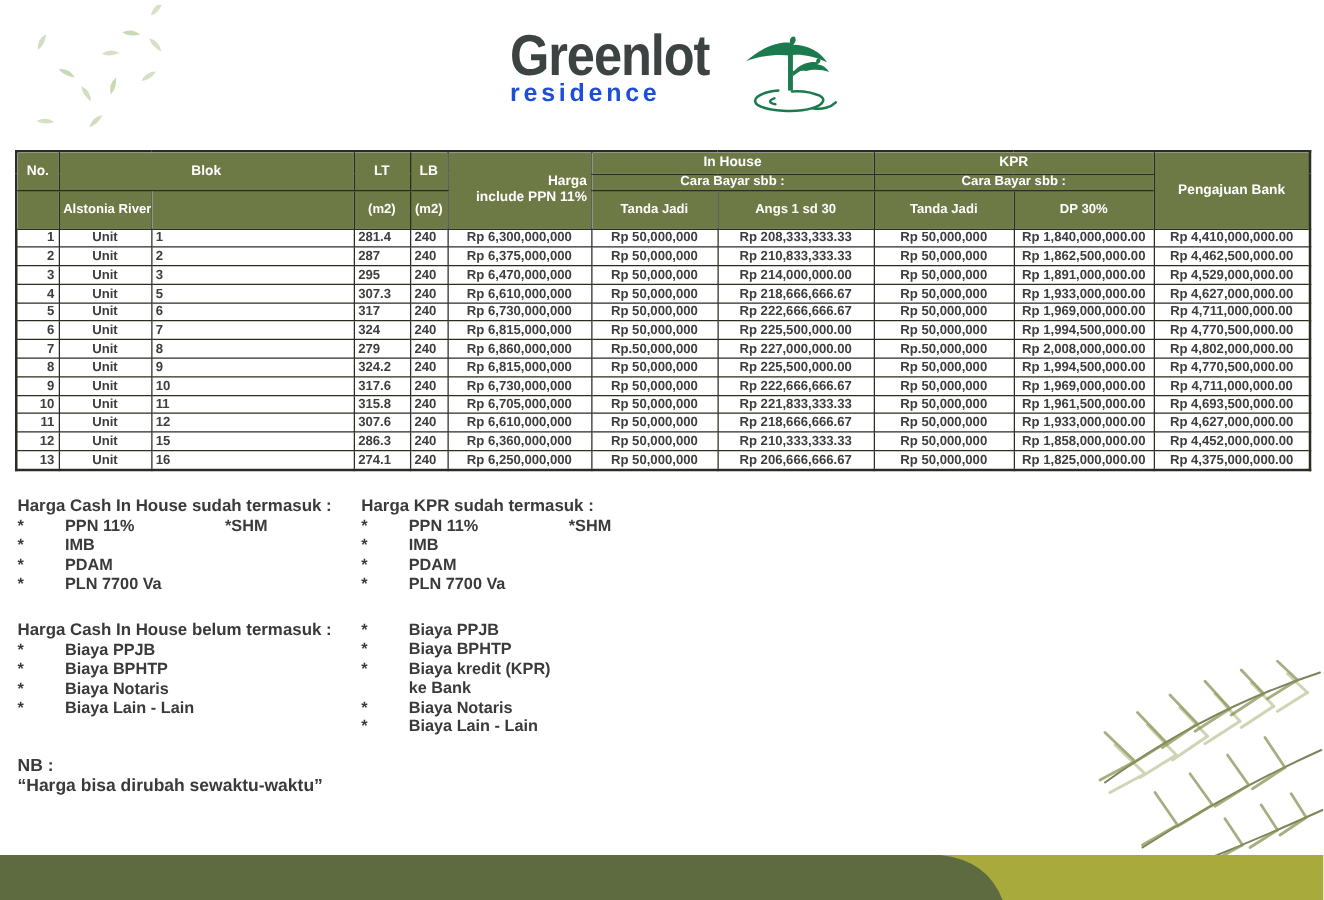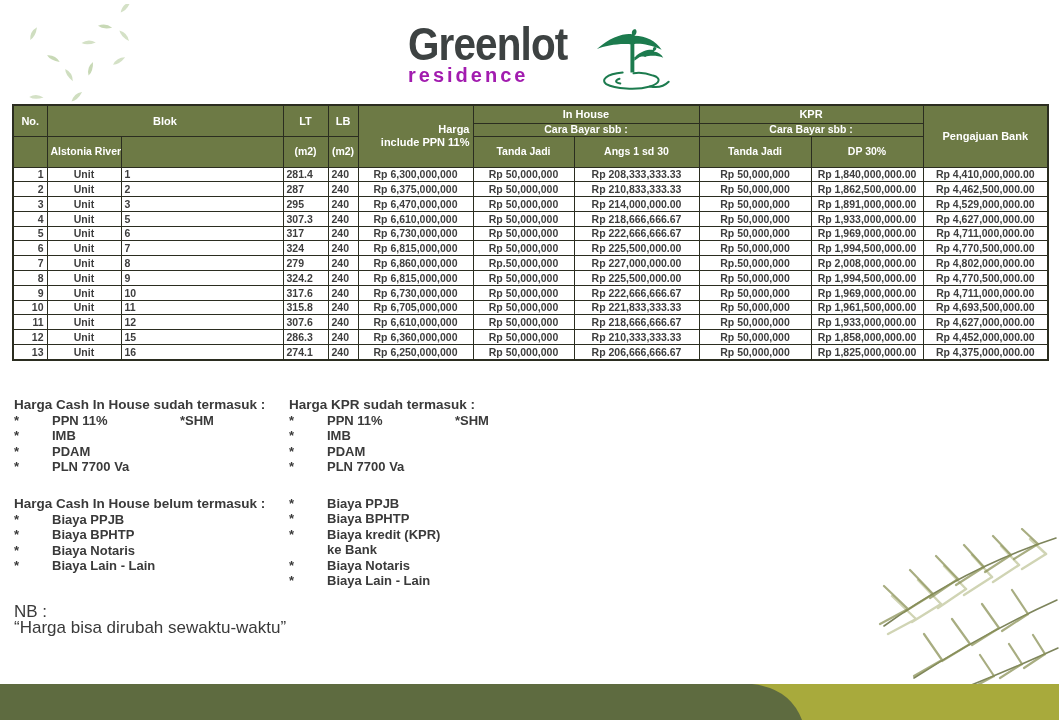--- a/index.html
+++ b/index.html
@@ -4,44 +4,44 @@
 <style>
   html,body{margin:0;padding:0;background:#fff;}
   .canvas{position:relative;width:1059px;height:720px;background:#ffffff;overflow:hidden;
           font-family:"Liberation Sans",sans-serif;}
 
   
   .logo{position:absolute;left:408px;top:22px;display:flex;align-items:flex-start;}
   .logo-text{display:flex;flex-direction:column;align-items:flex-start;}
   .logo-title{font-size:46px;font-weight:bold;color:#3d4242;line-height:44px;letter-spacing:-1px;
               transform:scaleX(.88);transform-origin:left top;white-space:nowrap;}
-  .logo-sub{font-size:20px;font-weight:bold;color:#a21caf;letter-spacing:3px;margin-top:-2px;margin-right:14px;}
+  .logo-sub{font-size:20px;font-weight:bold;color:#1d4ed8;letter-spacing:3px;margin-top:-2px;margin-right:14px;}
   .logo-icon{margin-left:4px;margin-top:4px;}
 
   
-  table.price{position:absolute;left:12px;top:104px;width:1035px;border-collapse:collapse;
+  table.price{position:absolute;left:12px;top:120px;width:1035px;border-collapse:collapse;
               table-layout:fixed;border:2px solid #2b2d20;}
   table.price th,table.price td{border:1px solid #2b2d20;overflow:hidden;white-space:nowrap;padding:0 3px;}
   thead th{background:#6d7a45;color:#ffffff;font-weight:bold;text-align:center;font-size:11px;line-height:1.1;}
   tr.hr1{height:18px;} tr.hr2{height:13px;margin-left:12px;} tr.hr3{height:31px;}
   tr.hr2 th{font-size:10.5px;}
   tr.hr3 th{font-size:10.5px;}
   th.wrap{white-space:normal;line-height:1.05;}
   .harga-head div{line-height:1.2;text-align:right;}
   tbody td{height:13.8px;font-size:10.5px;font-weight:bold;color:#3e3e3e;background:#ffffff;line-height:1;}
   tbody td:nth-child(1){text-align:right;}
   tbody td:nth-child(2){text-align:center;}
   tbody td:nth-child(3),tbody td:nth-child(4),tbody td:nth-child(5){text-align:left;}
   tbody td:nth-child(n+6){text-align:center;}
 
   
   .note{position:absolute;width:275px;color:#3a3a3a;font-weight:bold;}
   .note-title{font-size:13.5px;line-height:16px;}
   .note-item{display:grid;grid-template-columns:38px 128px auto;font-size:13px;line-height:15.4px;}
-  .nb{position:absolute;left:14px;top:604px;color:#3a3a3a;font-weight:normal;font-size:17px;line-height:16px;}
+  .nb{position:absolute;left:14px;top:604px;color:#3a3a3a;font-weight:bold;font-size:14px;line-height:16px;}
 
   
   .leaves{position:absolute;left:6px;top:4px;}
   .palm{position:absolute;left:844px;top:528px;}
   .bottombar{position:absolute;left:0;bottom:0;width:1059px;height:36px;}
 </style>
 </head>
 <body>
 
 <div class="canvas">

